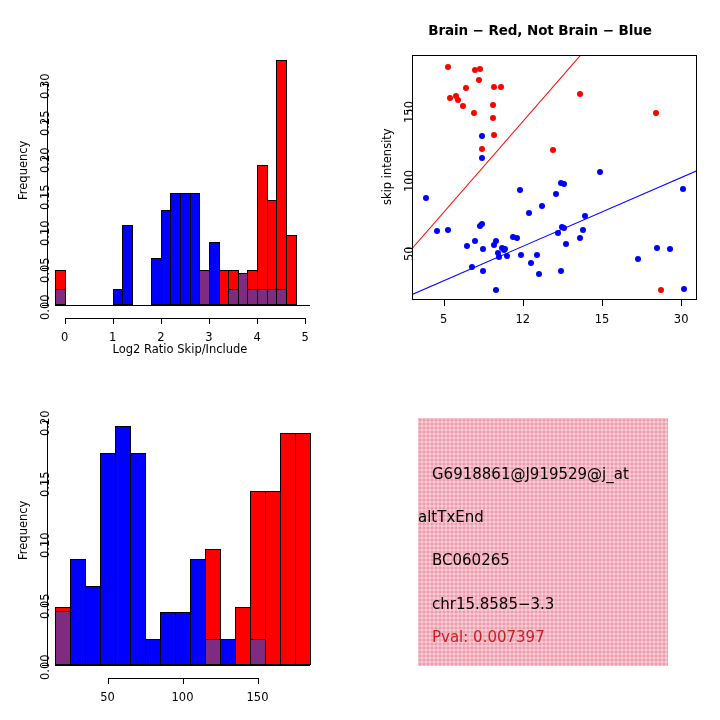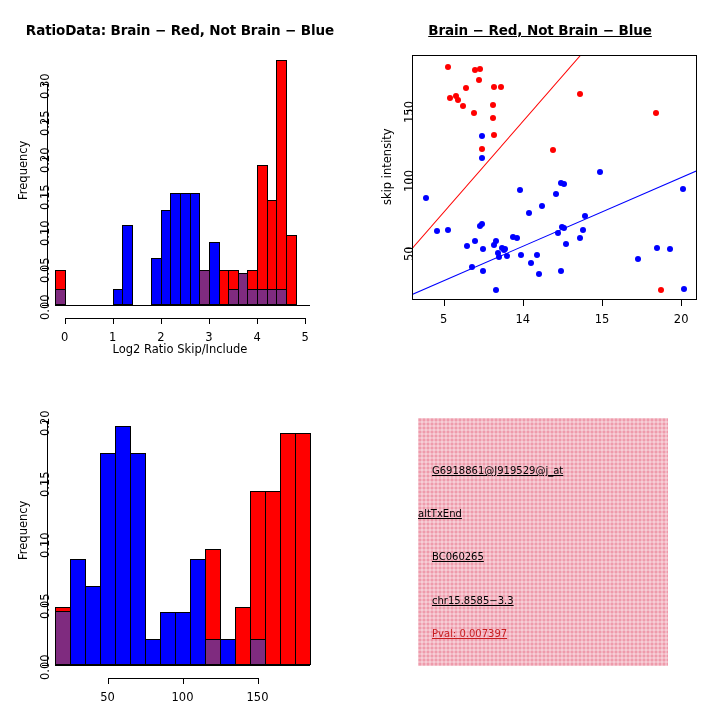--- a/index.html
+++ b/index.html
@@ -60,33 +60,31 @@
     position:absolute;
     background-color:#f2b9c4;
     background-image:
       radial-gradient(#ef9aab 0.9px, transparent 1px),
       radial-gradient(#f7cdd6 0.9px, transparent 1px);
     background-size:4px 4px, 4px 4px;
     background-position:0 0, 2px 2px;
   }
   .infoline{
     position:absolute;
-    font-size:10px;
-    color:#000;
-    white-space:nowrap;
-    text-decoration:underline;
+    font-size:15px;
+    color:#000;
+    white-space:nowrap;
   }
   .infoline.pval{color:#c81e20;}
 </style>
 </head>
 <body>
 
 <div class="panel" id="ratio-panel" style="left:0;top:0;width:360px;height:360px;">
 
-  <div class="ptitle" style="left:0;top:22px;width:360px;">RatioData: Brain − Red, Not Brain − Blue</div>
 
   <div class="ylabel" style="left:16px;top:200px;">Frequency</div>
 
   <div class="axlabel" style="left:0;top:342px;width:360px;text-align:center;">Log2 Ratio Skip/Include</div>
 
   <div id="ratio-plot" style="position:absolute;left:0;top:0;width:360px;height:360px;">
       <div class="axisline" style="left:47px;top:84.41176470588238px;width:1px;height:221.58823529411762px;"></div>
       <div class="tickmark" style="left:42px;top:305px;width:6px;height:1px;"></div>
       <div class="ticklab-v" style="left:38px;top:320px;">0.00</div>
       <div class="tickmark" style="left:42px;top:268.2352941176471px;width:6px;height:1px;"></div>
@@ -147,41 +145,41 @@
       <div class="bar" style="left:237.8301886792453px;top:273.45588235294116px;width:10.622641509433947px;height:31.54411764705884px;background:#7F2B7F;z-index:4;"></div>
       <div class="bar" style="left:247.45283018867926px;top:288.6764705882353px;width:10.622641509433976px;height:16.323529411764696px;background:#7F2B7F;z-index:4;"></div>
       <div class="bar" style="left:257.07547169811323px;top:288.6764705882353px;width:10.622641509433947px;height:16.323529411764696px;background:#7F2B7F;z-index:4;"></div>
       <div class="bar" style="left:266.6981132075472px;top:288.6764705882353px;width:10.622641509433947px;height:16.323529411764696px;background:#7F2B7F;z-index:4;"></div>
       <div class="bar" style="left:276.3207547169811px;top:288.6764705882353px;width:10.622641509433947px;height:16.323529411764696px;background:#7F2B7F;z-index:4;"></div>
     </div>
 </div>
 
 <div class="panel" id="scatter-panel" style="left:360px;top:0;width:360px;height:360px;">
 
-  <div class="ptitle" style="left:0;top:22px;width:360px;text-decoration:underline;">Brain − Red, Not Brain − Blue</div>
+  <div class="ptitle" style="left:0;top:22px;width:360px;">Brain − Red, Not Brain − Blue</div>
 
   <div class="ylabel" style="left:20px;top:205px;">skip intensity</div>
 
 
   <div id="scatter-plot" style="position:absolute;left:0;top:0;width:360px;height:360px;">
       <div class="boxframe" style="left:52px;top:55px;width:285px;height:245px;"></div>
       <div class="tickmark" style="left:46px;top:247.69662921348316px;width:6px;height:1px;"></div>
       <div class="ticklab-v" style="left:42px;top:260.69662921348316px;">50</div>
       <div class="tickmark" style="left:46px;top:178.87640449438203px;width:6px;height:1px;"></div>
       <div class="ticklab-v" style="left:42px;top:191.87640449438203px;">100</div>
       <div class="tickmark" style="left:46px;top:110.0561797752809px;width:6px;height:1px;"></div>
       <div class="ticklab-v" style="left:42px;top:123.0561797752809px;">150</div>
       <div class="tickmark" style="left:83.66666666666666px;top:300px;width:1px;height:6px;"></div>
       <div class="ticklab" style="left:69.66666666666666px;top:312px;width:28px;text-align:center;">5</div>
       <div class="tickmark" style="left:162.83333333333331px;top:300px;width:1px;height:6px;"></div>
-      <div class="ticklab" style="left:148.83333333333331px;top:312px;width:28px;text-align:center;">14</div>
+      <div class="ticklab" style="left:148.83333333333331px;top:312px;width:28px;text-align:center;">12</div>
       <div class="tickmark" style="left:242px;top:300px;width:1px;height:6px;"></div>
       <div class="ticklab" style="left:228px;top:312px;width:28px;text-align:center;">15</div>
       <div class="tickmark" style="left:321.1666666666667px;top:300px;width:1px;height:6px;"></div>
-      <div class="ticklab" style="left:307.1666666666667px;top:312px;width:28px;text-align:center;">20</div>
+      <div class="ticklab" style="left:307.1666666666667px;top:312px;width:28px;text-align:center;">30</div>
       <div style="position:absolute;left:53px;top:56px;width:283px;height:243px;overflow:hidden;">
         <div class="regline" style="left:-1px;top:191.69662921348316px;width:255.53868334953987px;border-top-color:#FF0000;transform:rotate(-48.945053451465625deg);"></div>
         <div class="regline" style="left:-1px;top:238.49438202247188px;width:310.75772490873936px;border-top-color:#0000FF;transform:rotate(-23.492370600017374deg);"></div>
         <div class="pt" style="left:32.41666666666666px;top:8.387640449438209px;width:6px;height:6px;background:#FF0000;"></div>
         <div class="pt" style="left:59.33333333333333px;top:11.140449438202268px;width:6px;height:6px;background:#FF0000;"></div>
         <div class="pt" style="left:64.08333333333333px;top:9.764044943820238px;width:6px;height:6px;background:#FF0000;"></div>
         <div class="pt" style="left:62.5px;top:20.775280898876417px;width:6px;height:6px;background:#FF0000;"></div>
         <div class="pt" style="left:49.83333333333334px;top:29.033707865168537px;width:6px;height:6px;background:#FF0000;"></div>
         <div class="pt" style="left:78.33333333333331px;top:27.657303370786508px;width:6px;height:6px;background:#FF0000;"></div>
         <div class="pt" style="left:84.66666666666669px;top:27.657303370786508px;width:6px;height:6px;background:#FF0000;"></div>

